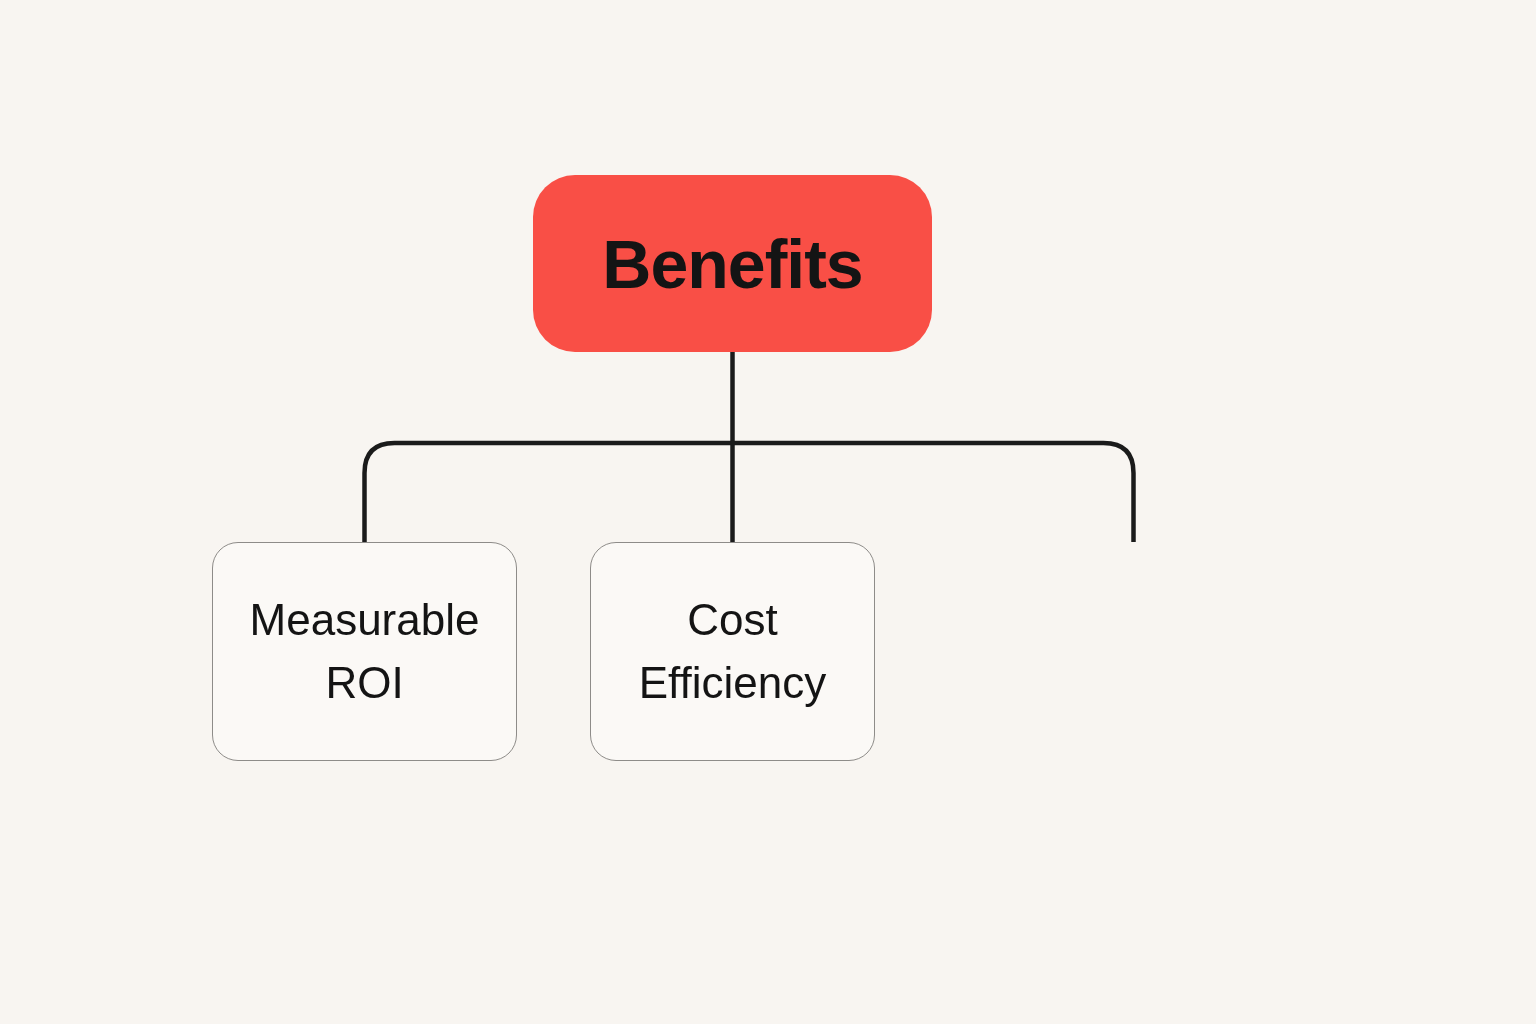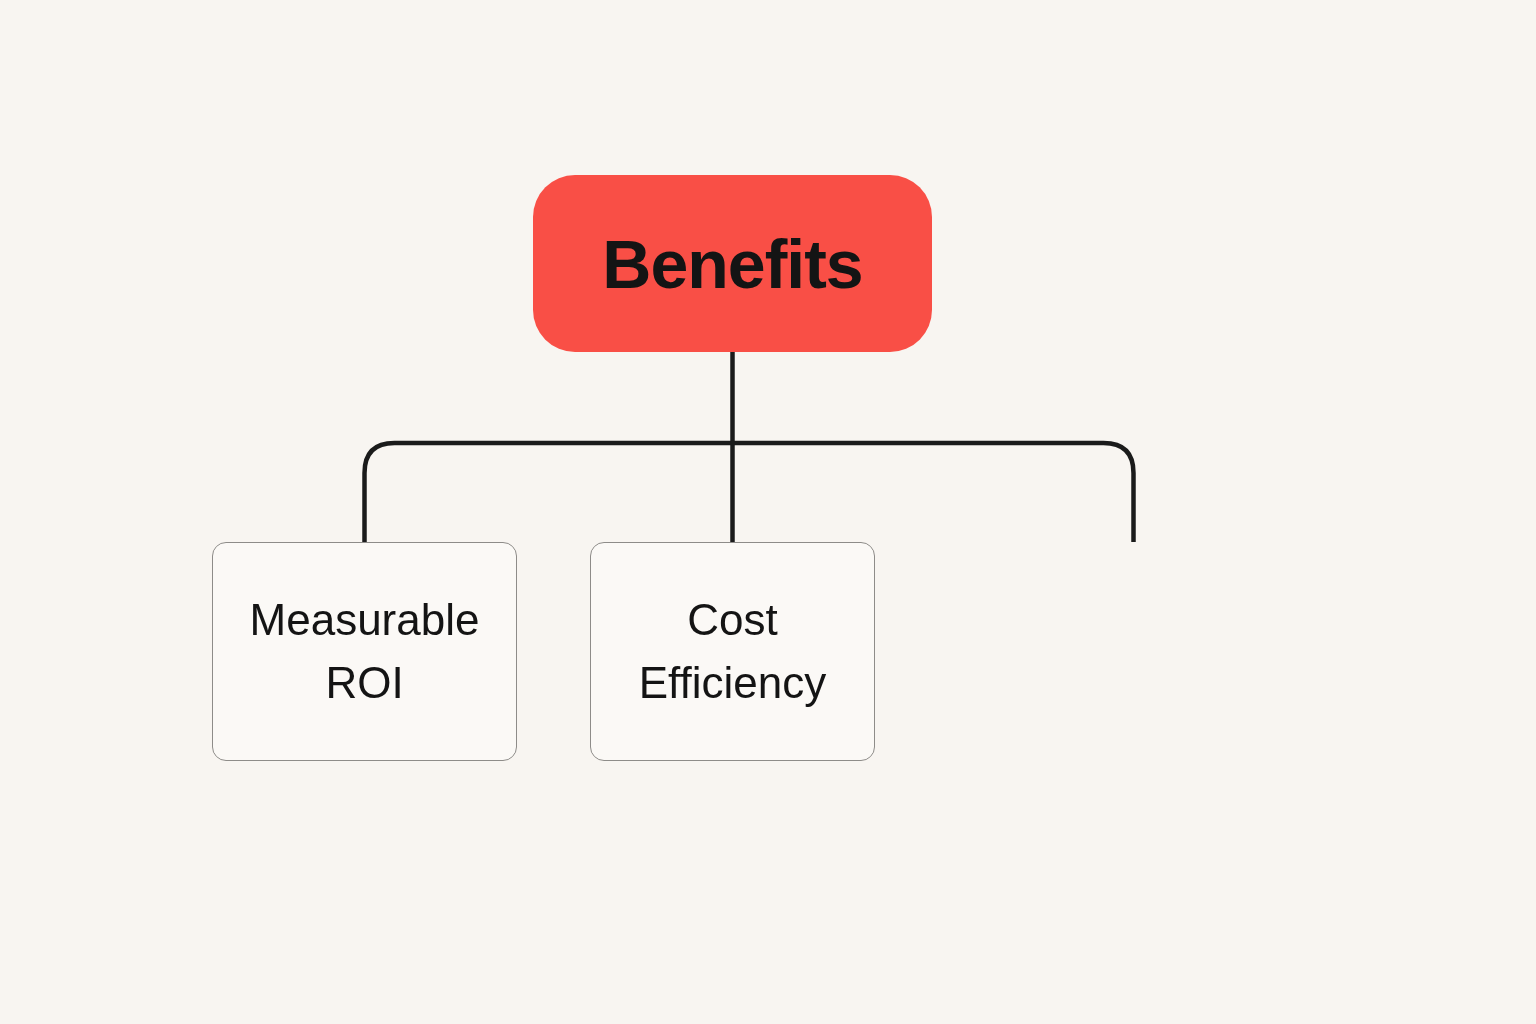--- a/index.html
+++ b/index.html
@@ -47,21 +47,21 @@
     color: var(--text);
     font-size: 68px;
     font-weight: bold;
     letter-spacing: -1px;
   }
   .node-child {
     top: 542px;
     height: 219px;
     background: var(--node-fill);
     border: 1.5px solid var(--node-border);
-    border-radius: 14px;
+    border-radius: 26px;
     color: var(--text);
     font-size: 44px;
     font-weight: 400;
     line-height: 1.42;
     white-space: pre-line;
   }
   .node-child-1 { left: 212px; width: 305px; }
   .node-child-2 { left: 590px; width: 285px; }
   .node-child-3 { left: 980px; width: 307px; }
 </style>

